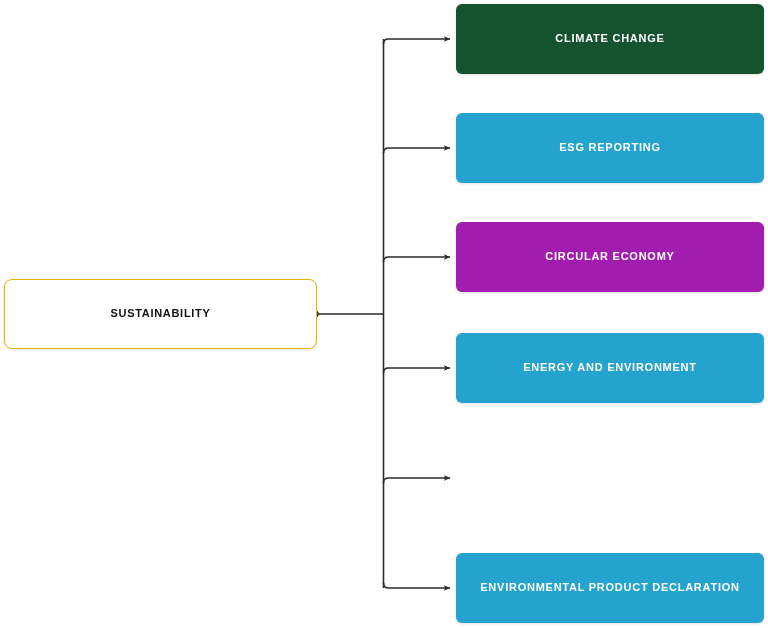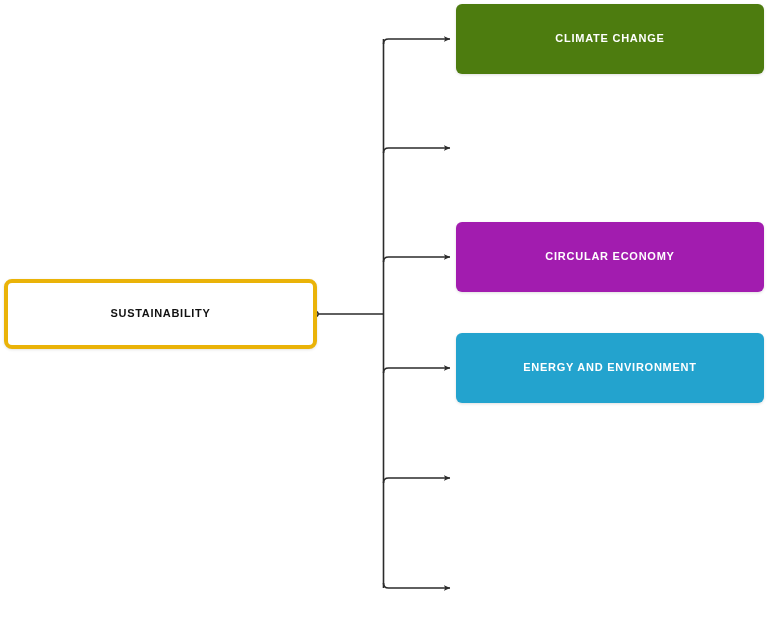--- a/index.html
+++ b/index.html
@@ -31,21 +31,21 @@
   .node {
     position: absolute;
     box-sizing: border-box;
     display: flex;
     align-items: center;
     justify-content: center;
     text-align: center;
   }
   .root-node {
     background: #ffffff;
-    border: 4px solid #eab308;
+    border: 1px solid #eab308;
     border-radius: 8px;
     box-shadow: 0 1px 3px rgba(0,0,0,0.10), 0 0 0 0.5px rgba(0,0,0,0.02);
   }
   .root-label {
     font-size: 11px;
     font-weight: bold;
     color: #111111;
     letter-spacing: 0.7px;
     line-height: 1.2;
     white-space: nowrap;
@@ -92,28 +92,34 @@
 
     <path d="M 383.5 483 Q 383.5 478 388.5 478 L 450 478" fill="none" stroke="#2b2b2b" stroke-width="1.6" stroke-linecap="butt" marker-end="url(#arrowhead)"></path>
 
     <path d="M 383.5 583 Q 383.5 588 388.5 588 L 450 588" fill="none" stroke="#2b2b2b" stroke-width="1.6" stroke-linecap="butt" marker-end="url(#arrowhead)"></path>
   </svg>
 
   <div class="node root-node" style="left:4px; top:279px; width:313px; height:70px;">
     <span class="root-label">SUSTAINABILITY</span>
   </div>
 
-  <div class="node branch-node" style="left:456px; top:4px; width:308px; height:70px; background:#4d7c0f;">
+  <div class="node branch-node" style="left:456px; top:4px; width:308px; height:70px; background:#14532d;">
     <span class="branch-label">CLIMATE CHANGE</span>
   </div>
 
+  <div class="node branch-node" style="left:456px; top:113px; width:308px; height:70px; background:#23a3ce;">
+    <span class="branch-label">ESG REPORTING</span>
+  </div>
 
   <div class="node branch-node" style="left:456px; top:222px; width:308px; height:70px; background:#a21caf;">
     <span class="branch-label">CIRCULAR ECONOMY</span>
   </div>
 
   <div class="node branch-node" style="left:456px; top:333px; width:308px; height:70px; background:#23a3ce;">
     <span class="branch-label">ENERGY AND ENVIRONMENT</span>
   </div>
 
 
+  <div class="node branch-node" style="left:456px; top:553px; width:308px; height:70px; background:#23a3ce;">
+    <span class="branch-label">ENVIRONMENTAL PRODUCT DECLARATION</span>
+  </div>
 
 </div>
 
 </body></html>

